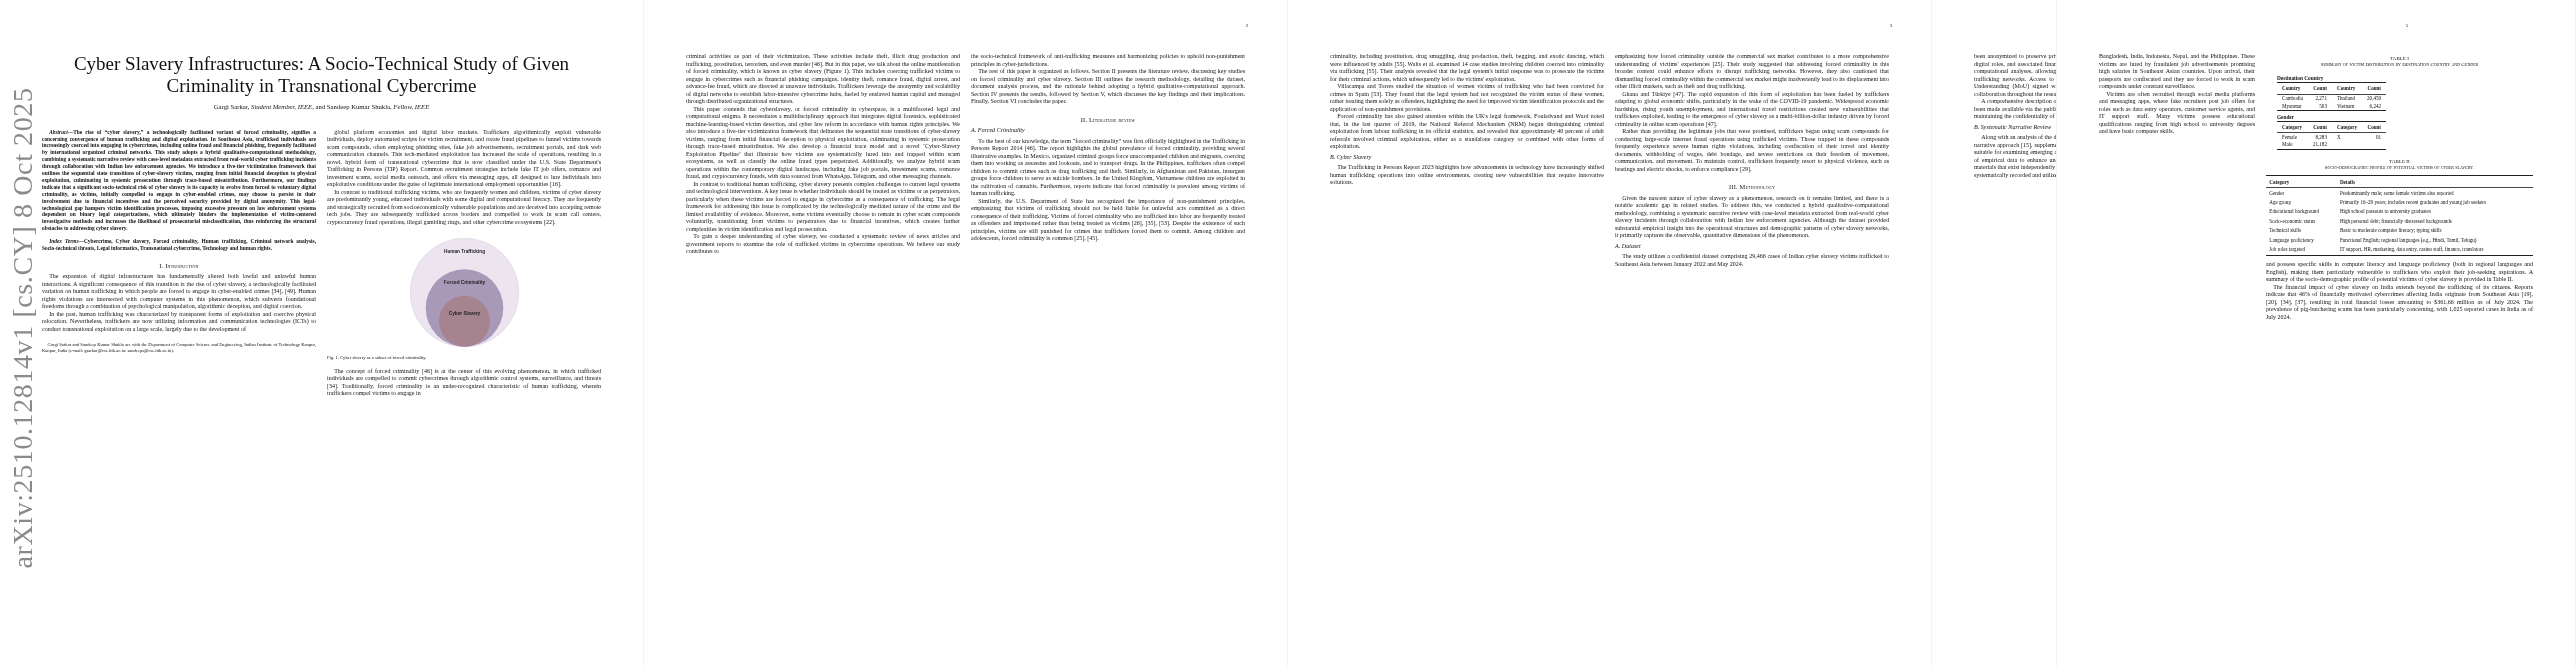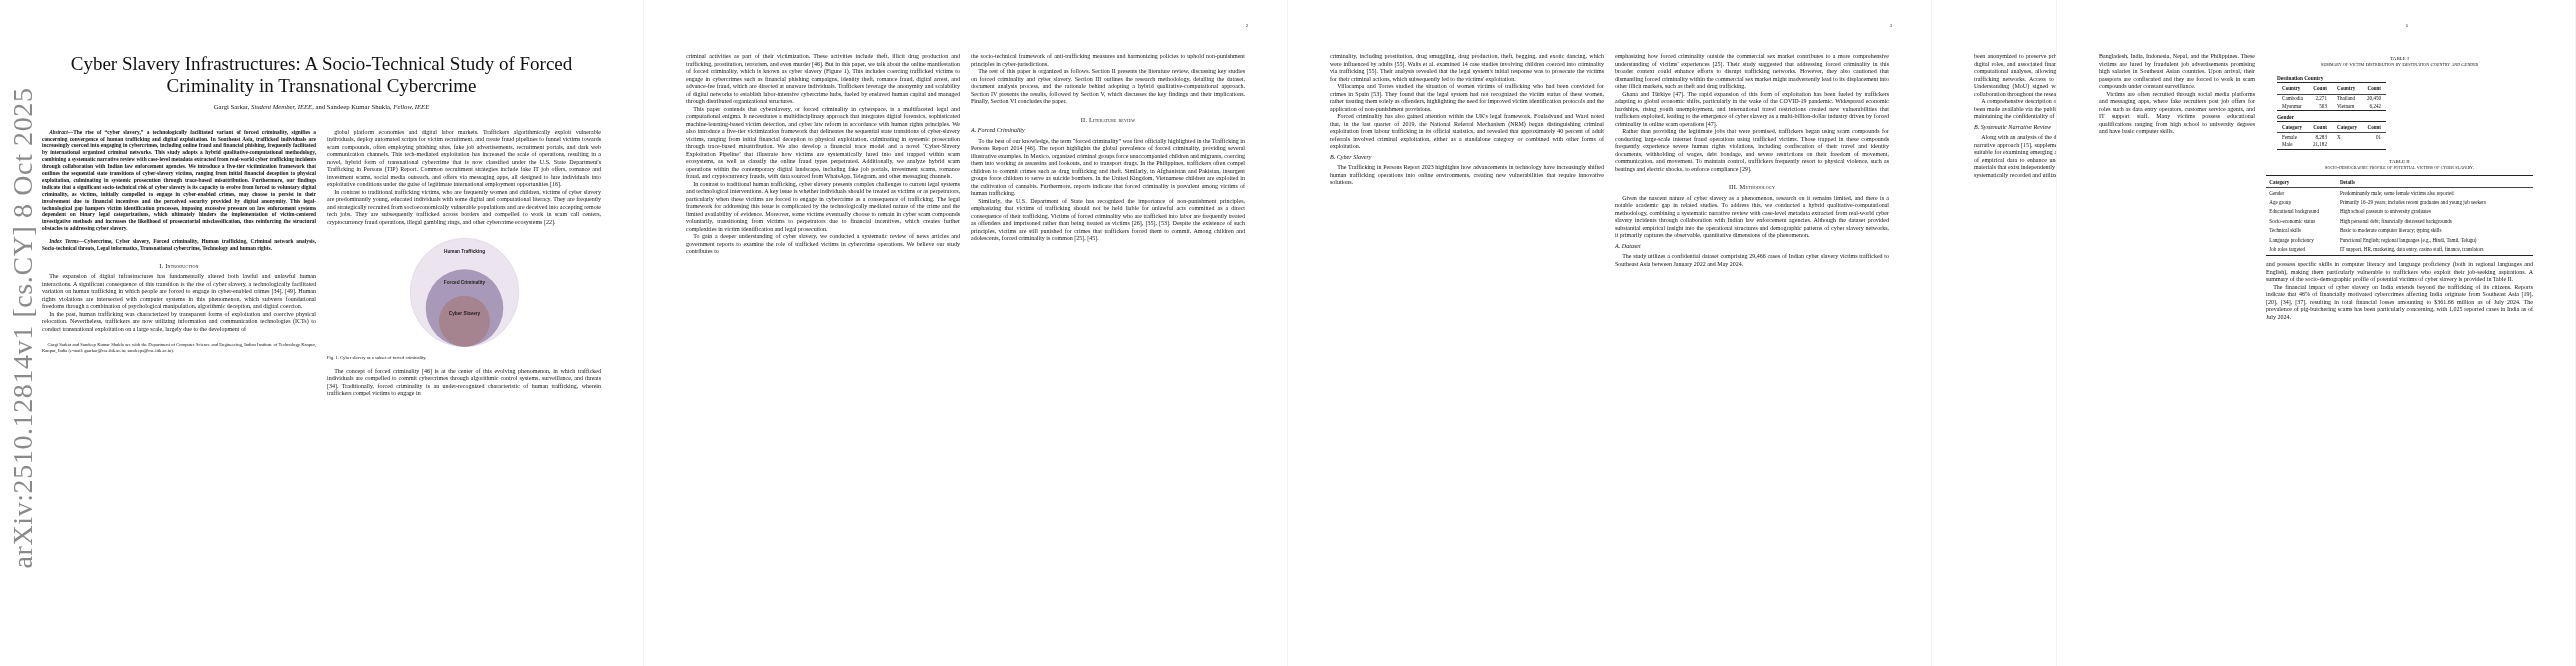--- a/index.html
+++ b/index.html
@@ -42,21 +42,21 @@
 </style>
 </head>
 <body>
 
 <div class="strip">
 
   <div class="page">
     <div class="arxiv">
         <span>arXiv:2510.12814v1  [cs.CY]  8 Oct 2025</span>
       </div>
-    <div class="title">Cyber Slavery Infrastructures: A Socio-Technical Study of Forced Criminality in Transnational Cybercrime</div>
+    <div class="title">Cyber Slavery Infrastructures: A Socio-Technical Study of Given Criminality in Transnational Cybercrime</div>
     <div class="authors">
       <span>Gargi Sarkar,</span>
       <i>Student Member, IEEE,</i>
       <span>and Sandeep Kumar Shukla,</span>
       <i>Fellow, IEEE</i>
     </div>
     <div class="cols">
       <div class="col">
         <div class="abstract"><i>Abstract</i><span>—The rise of “cyber slavery,” a technologically facilitated variant of forced criminality, signifies a concerning convergence of human trafficking and digital exploitation. In Southeast Asia, trafficked individuals are increasingly coerced into engaging in cybercrimes, including online fraud and financial phishing, frequently facilitated by international organized criminal networks. This study adopts a hybrid qualitative-computational methodology, combining a systematic narrative review with case-level metadata extracted from real-world cyber trafficking incidents through collaboration with Indian law enforcement agencies. We introduce a five-tier victimization framework that outlines the sequential state transitions of cyber-slavery victims, ranging from initial financial deception to physical exploitation, culminating in systemic prosecution through trace-based misattribution. Furthermore, our findings indicate that a significant socio-technical risk of cyber slavery is its capacity to evolve from forced to voluntary digital criminality, as victims, initially compelled to engage in cyber-enabled crimes, may choose to persist in their involvement due to financial incentives and the perceived security provided by digital anonymity. This legal-technological gap hampers victim identification processes, imposing excessive pressure on law enforcement systems dependent on binary legal categorizations, which ultimately hinders the implementation of victim-centered investigative methods and increases the likelihood of prosecutorial misclassification, thus reinforcing the structural obstacles to addressing cyber slavery.</span></div>
         <div class="abstract"><i>Index Terms</i><span>—Cybercrime, Cyber slavery, Forced criminality, Human trafficking, Criminal network analysis, Socio-technical threats, Legal informatics, Transnational cybercrime, Technology and human rights.</span></div>

